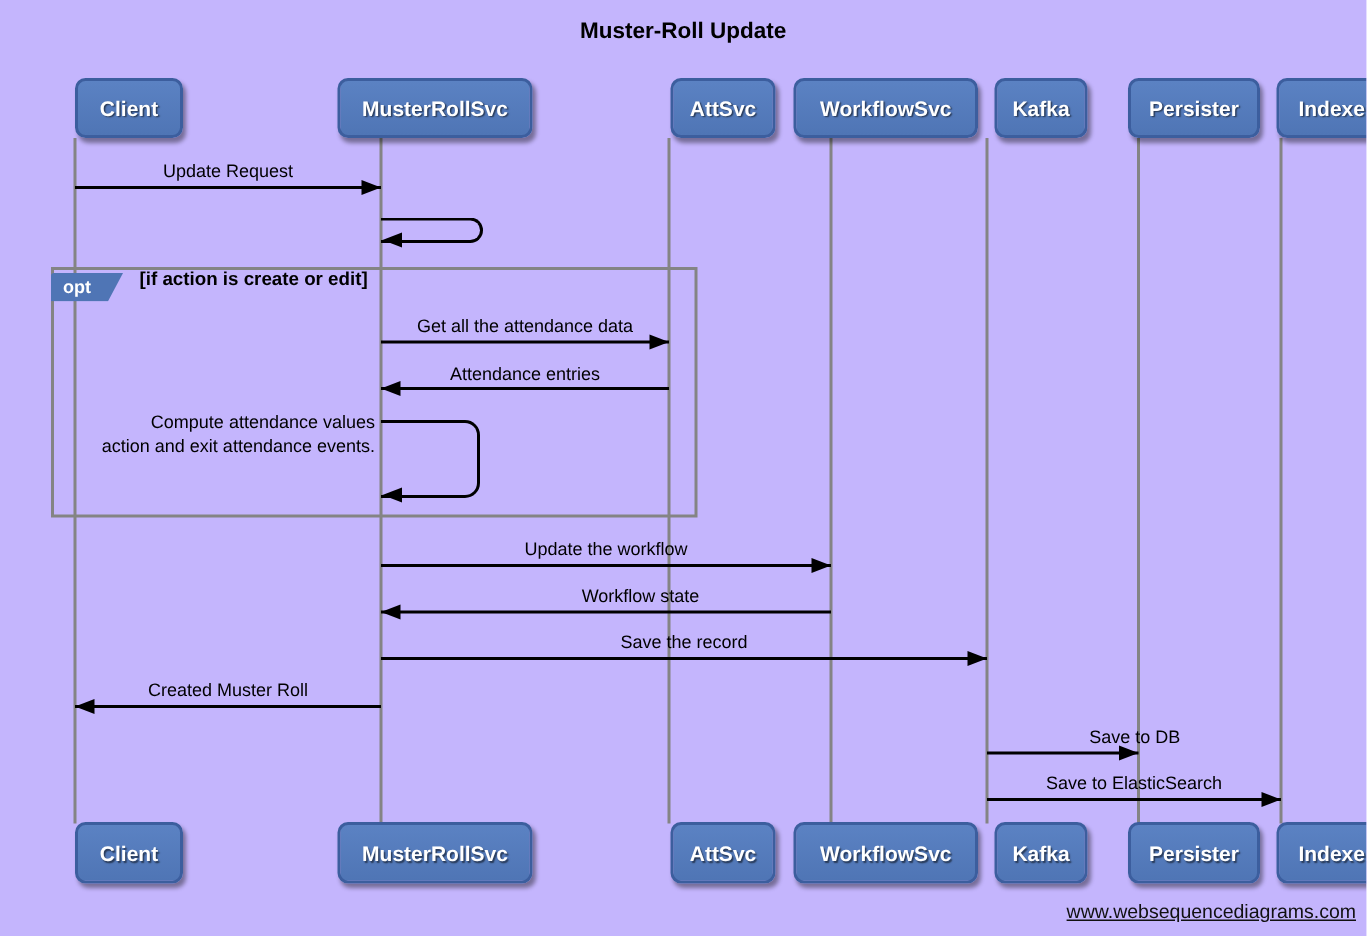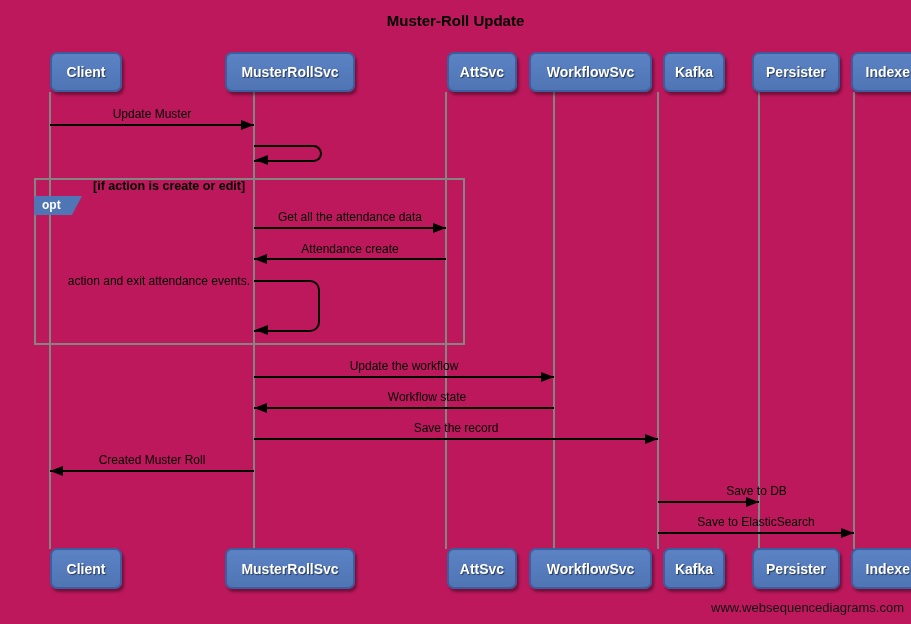--- a/index.html
+++ b/index.html
@@ -1,28 +1,28 @@
 <!DOCTYPE html>
 <html style="--actor-fill: #4f75b5; --actor-fill-light: #5b82c3; --actor-border: #3c5e9e; --lifeline: #848484; --fragment-border: #848484; --arrow: #000000;"><head>
 <meta charset="utf-8">
 <style>
   html, body { margin: 0; padding: 0; background: #ffffff; }
   .stage {
     position: relative; width: 911px; height: 624px; overflow: hidden;
-    background: #be185d;
+    background: #c4b5fd;
     font-family: "Liberation Sans", "DejaVu Sans", sans-serif;
     color: #000;
   }
   .title {
     position: absolute; left: 0; top: 12px; width: 911px;
     text-align: center; font-size: 15px; font-weight: bold; color: #000;
   }
   .footer {
     position: absolute; right: 7px; top: 600px;
-    font-size: 13px; color: #111;
+    font-size: 13px; color: #111; text-decoration: underline;
   }
   .lifeline {
     position: absolute; top: 92px; height: 457px; width: 2px;
     background: var(--lifeline, #848484);
   }
   .actor {
     position: absolute; height: 40px; box-sizing: border-box;
     background: linear-gradient(180deg, var(--actor-fill-light, #5b82c3), var(--actor-fill, #4f75b5));
     border: 2px solid var(--actor-border, #3c5e9e);
     border-radius: 7px;
@@ -107,39 +107,40 @@
 
   <div class="actor bottom" style="left:14px;width:72px">Client</div>
   <div class="actor bottom" style="left:189px;width:130px">MusterRollSvc</div>
   <div class="actor bottom" style="left:411px;width:70px">AttSvc</div>
   <div class="actor bottom" style="left:493px;width:123px">WorkflowSvc</div>
   <div class="actor bottom" style="left:627px;width:62px">Kafka</div>
   <div class="actor bottom" style="left:716px;width:88px">Persister</div>
   <div class="actor bottom" style="left:815px;width:79px">Indexer</div>
 
   <div class="fragment" style="left:34px;top:178px;width:431px;height:167px"></div>
-  <div class="fragment-tab" style="left:34px;top:196px">opt</div>
+  <div class="fragment-tab" style="left:34px;top:182px">opt</div>
   <div class="fragment-condition" style="left:93px;top:179px">[if action is create or edit]</div>
 
-  <div class="msg-label" style="left:50px;top:106px;width:204px">Update Muster</div>
+  <div class="msg-label" style="left:50px;top:106px;width:204px">Update Request</div>
   <div class="msg-line" style="left:50px;top:124px;width:204px"></div>
   <div class="arrow-r" style="left:241px;top:120px"></div>
 
   <div class="self-loop" style="left:254px;top:145px;width:68px;height:17px"></div>
   <div class="arrow-l" style="left:255px;top:155px"></div>
 
   <div class="msg-label" style="left:254px;top:209px;width:192px">Get all the attendance data</div>
   <div class="msg-line" style="left:254px;top:227px;width:192px"></div>
   <div class="arrow-r" style="left:433px;top:223px"></div>
 
-  <div class="msg-label" style="left:254px;top:241px;width:192px">Attendance create</div>
+  <div class="msg-label" style="left:254px;top:241px;width:192px">Attendance entries</div>
   <div class="msg-line" style="left:254px;top:258px;width:192px"></div>
   <div class="arrow-l" style="left:254px;top:254px"></div>
 
   <div class="multiline" style="left:20px;top:273px;width:230px">
+    <div>Compute attendance values</div>
     <div>action and exit attendance events.</div>
   </div>
   <div class="self-loop" style="left:254px;top:280px;width:66px;height:52px"></div>
   <div class="arrow-l" style="left:255px;top:325px"></div>
 
   <div class="msg-label" style="left:254px;top:358px;width:300px">Update the workflow</div>
   <div class="msg-line" style="left:254px;top:376px;width:300px"></div>
   <div class="arrow-r" style="left:541px;top:372px"></div>
 
   <div class="msg-label" style="left:253px;top:389px;width:348px">Workflow state</div>

